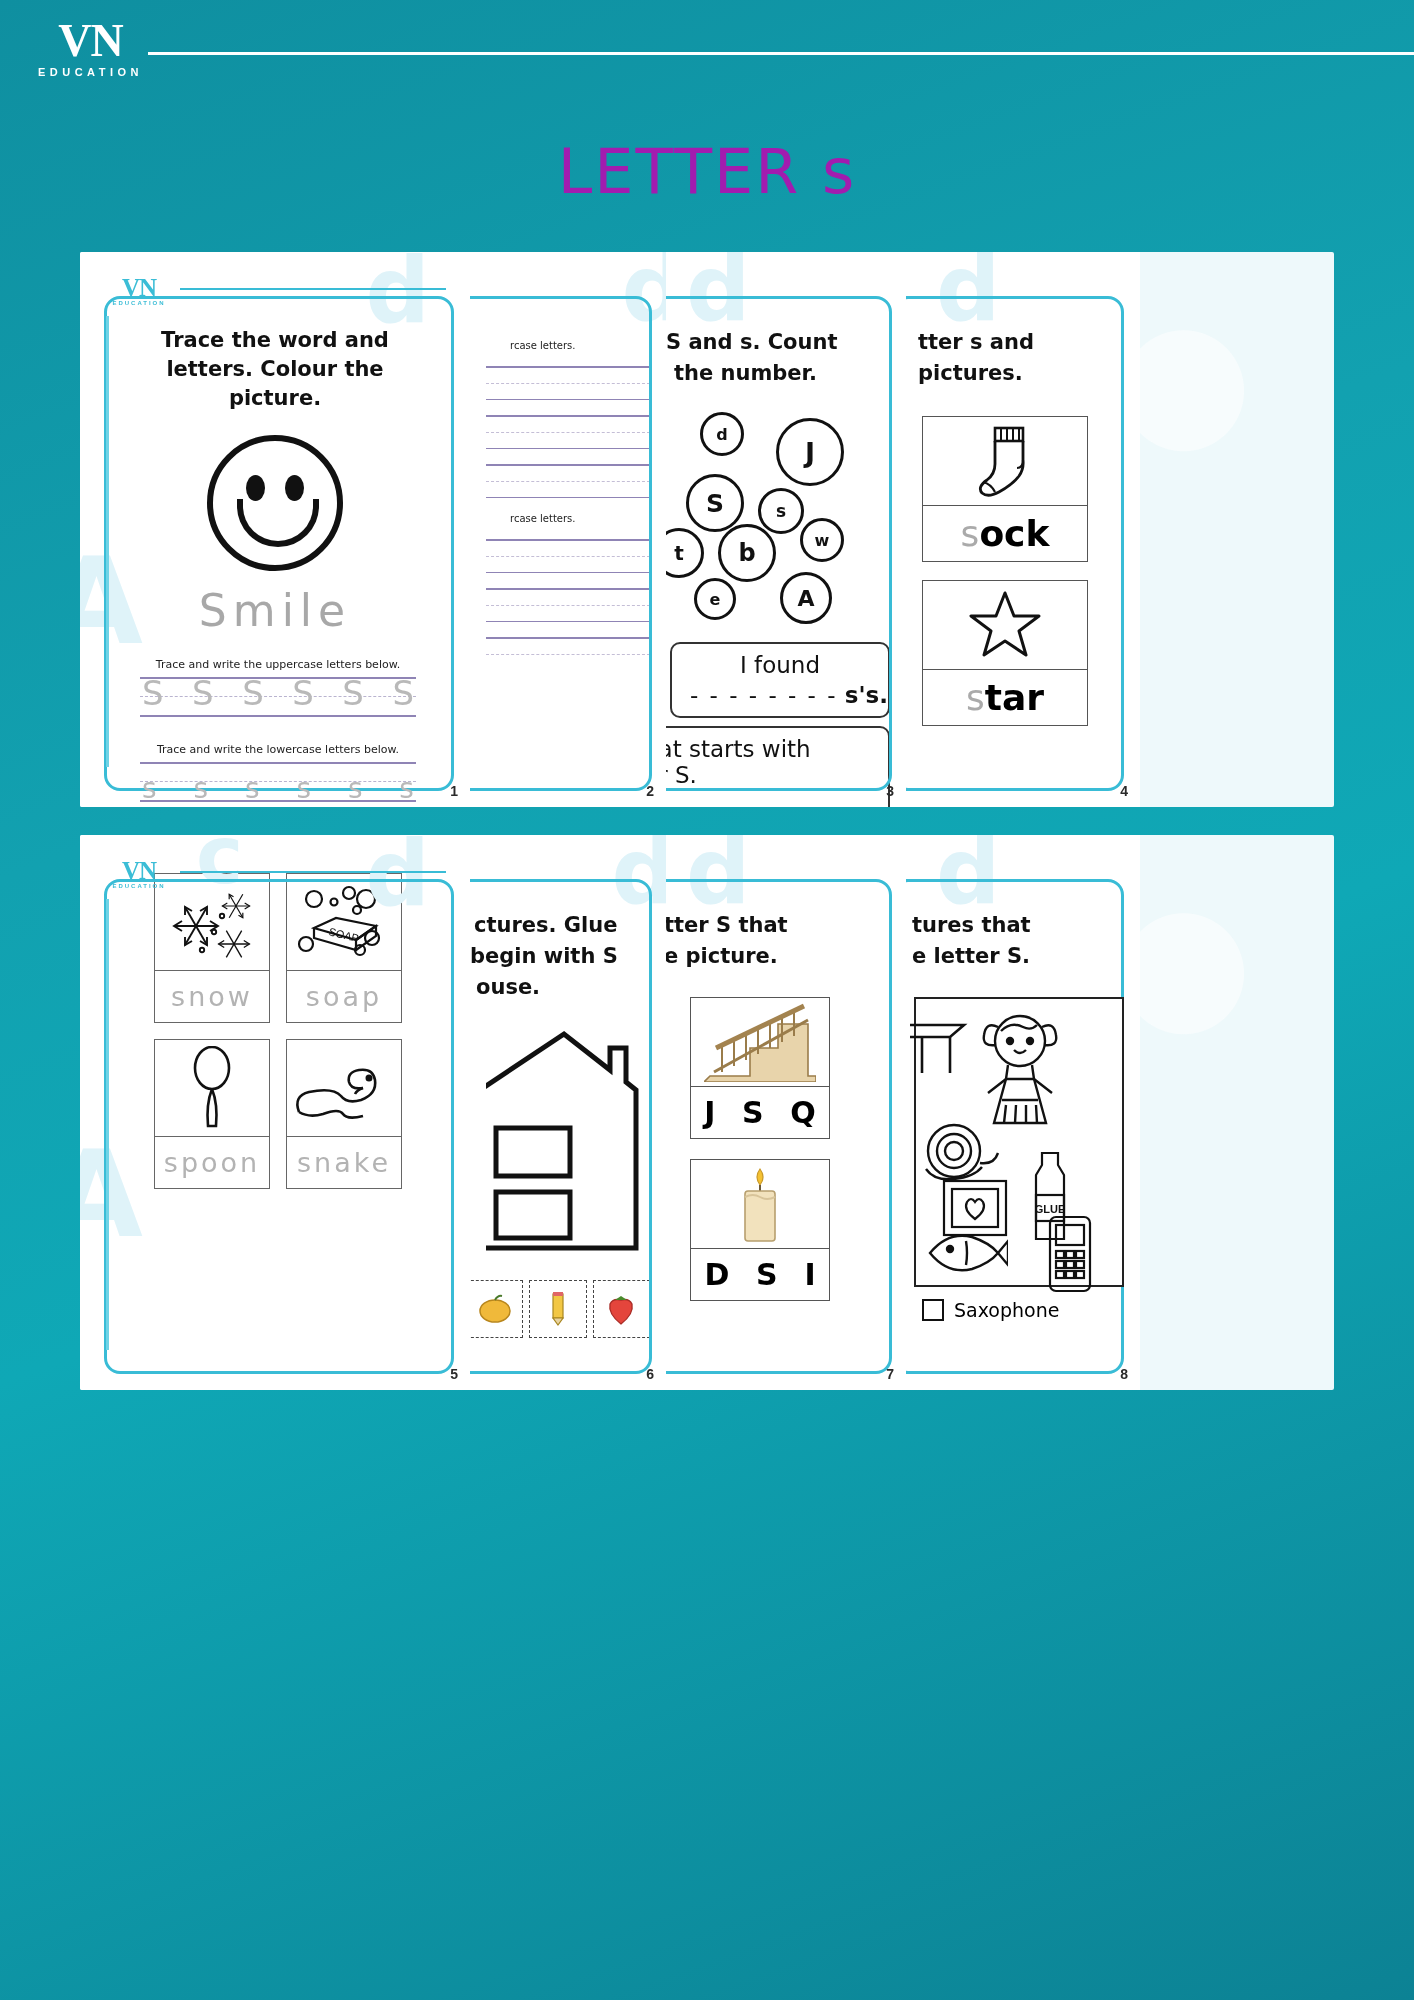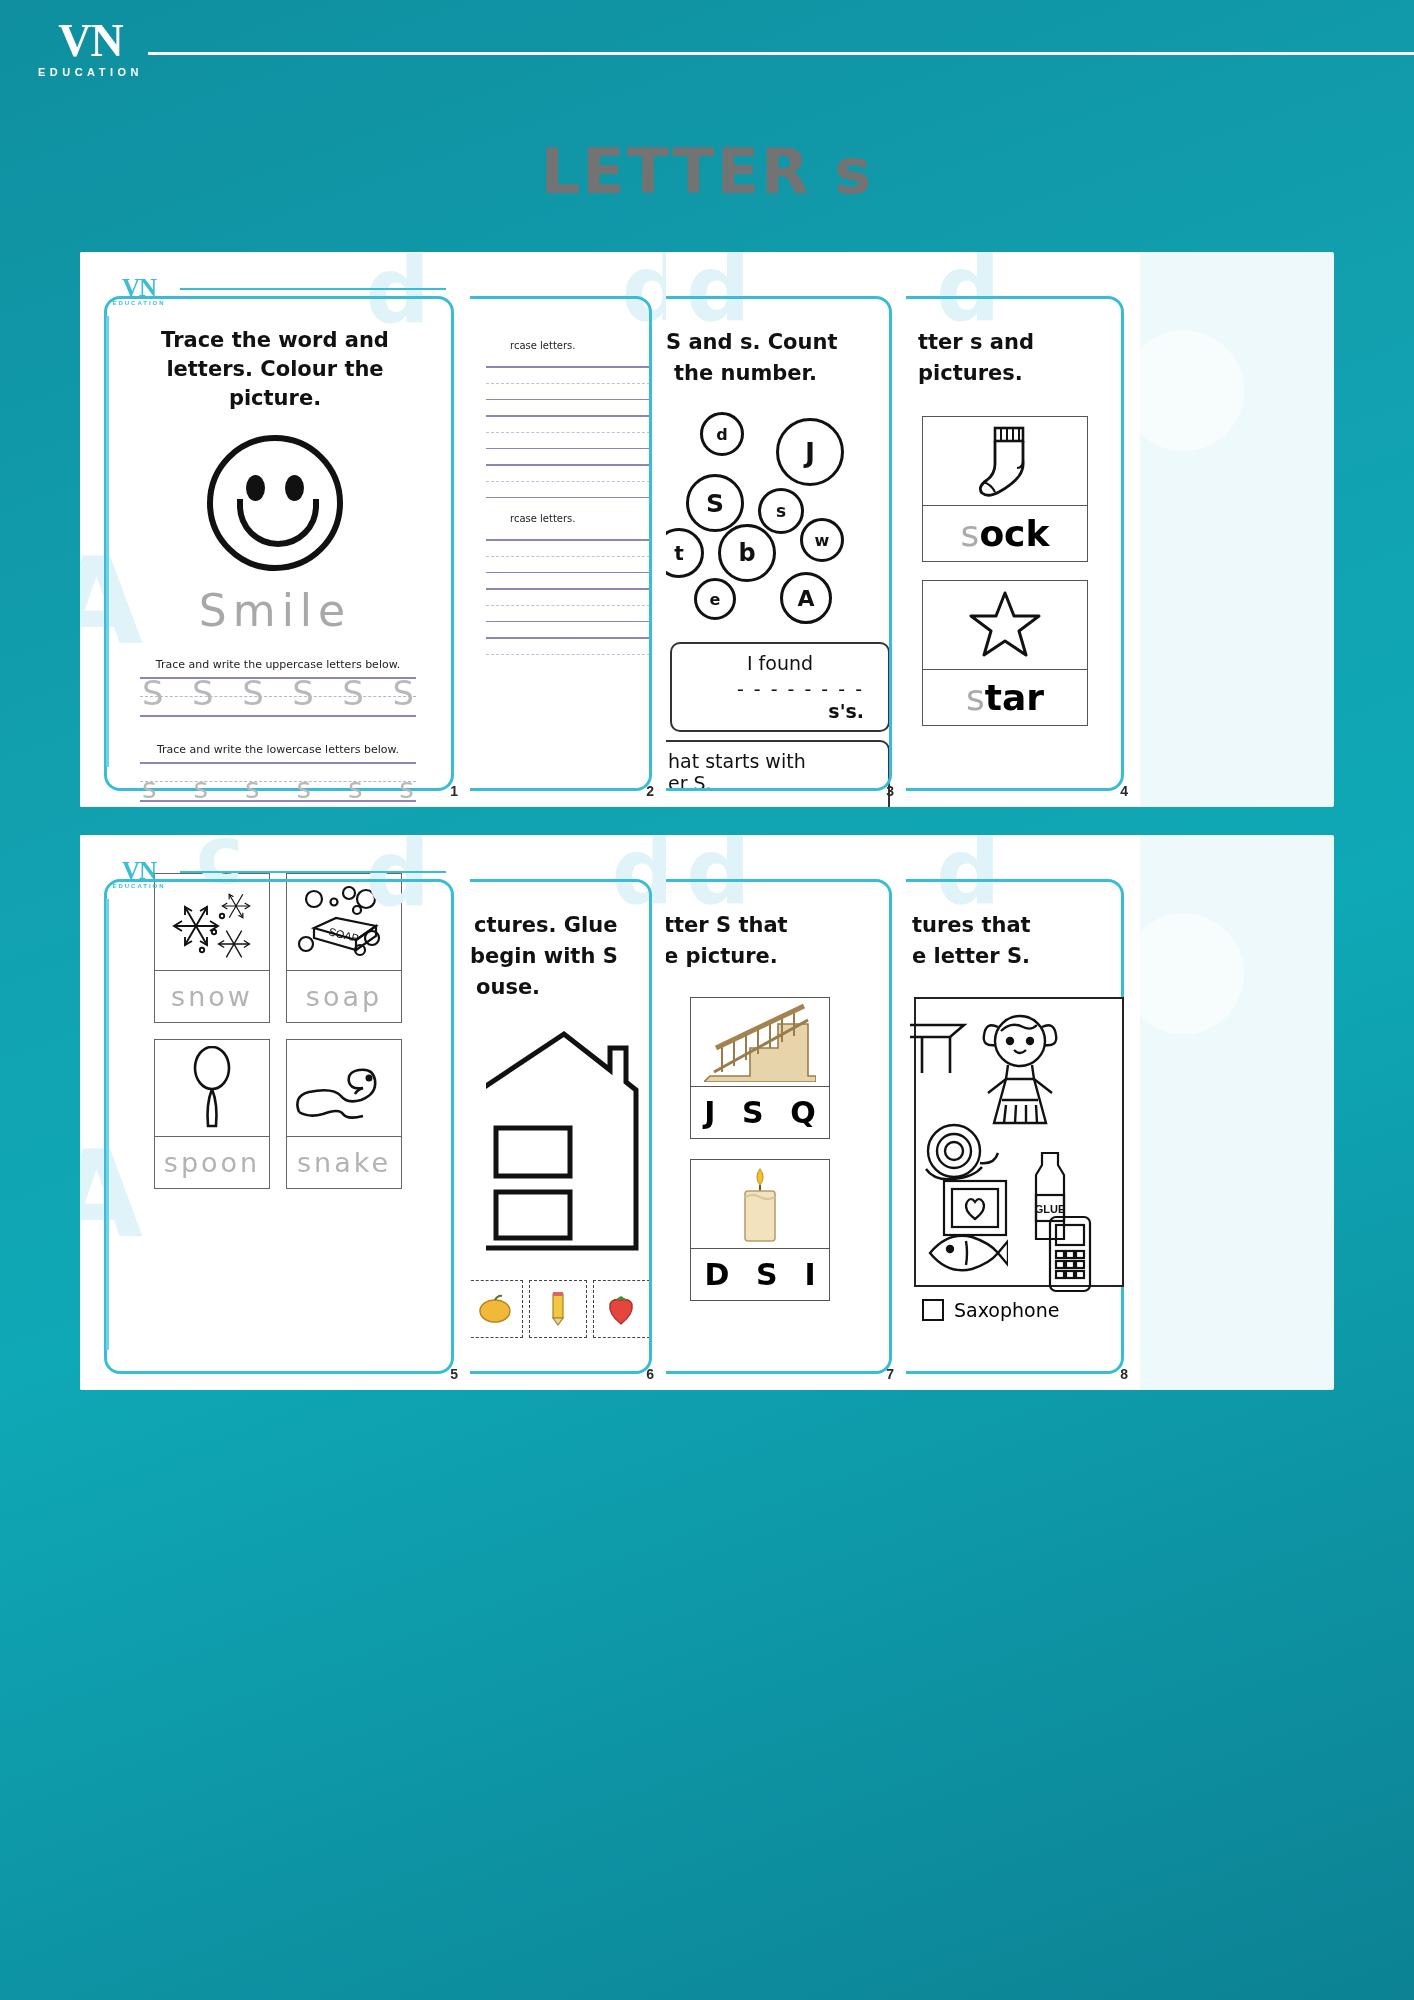--- a/index.html
+++ b/index.html
@@ -25,21 +25,21 @@
   .brand-sub {
     font-size:11px; letter-spacing:4.5px; font-weight:bold; margin-top:2px;
     font-family:"Liberation Sans", sans-serif;
   }
   .header-rule {
     position:absolute; left:148px; right:0px; top:52px; height:3px; background:#ffffff;
   }
   
   .title-wrap { text-align:center; margin-top:20px; }
   .main-title {
-    color:#737373; font-size:62px; font-weight:bold; letter-spacing:2px;
+    color:#a21caf; font-size:62px; font-weight:normal; letter-spacing:2px;
     font-family:"DejaVu Sans", sans-serif;
   }
   .subtitle-bar {
     margin:30px 36px 0 36px; background:#1b6e7d; border-radius:4px;
     padding:22px 10px 24px 10px; text-align:center;
   }
   .subtitle {
     color:#ffffff; font-size:44px; font-weight:bold; letter-spacing:0.5px;
     font-family:"DejaVu Sans", sans-serif;
   }
@@ -112,22 +112,22 @@
   
   .lined { margin-top:8px; }
   .lined .lbl { font-size:10px; color:#222; font-family:"DejaVu Sans", sans-serif; margin:10px 0 4px 0;padding-left:24px;}
   .lined .ln  { height:1.5px; background:#8f84b5; margin:15px 0; }
   .lined .ln.d{ height:0; background:none; border-top:1.5px dashed #c4bed6; }
   
   .bubbles { position:relative; height:210px; margin-top:14px; }
   .bub { position:absolute; border:3px solid #111; border-radius:50%;
     display:flex; align-items:center; justify-content:center;
     font-family:"DejaVu Sans", sans-serif; font-weight:bold; color:#111; background:#fff;}
-  .ansbox { border:2px solid #333; border-radius:10px; padding:8px 24px; margin-top:8px;
-    font-family:"DejaVu Sans", sans-serif; font-size:19px; color:#111;}
+  .ansbox { border:2px solid #333; border-radius:10px; padding:8px 0; margin-top:8px;
+    font-family:"DejaVu Sans", sans-serif; font-size:23px; color:#111;}
   .ansbox .c { text-align:center; }
   .ansbox .dashes { letter-spacing:2px; }
   
   .pcard { border:1.5px solid #555; margin:0 auto; background:#fff; }
   .pcard .pic { height:88px; display:flex; align-items:center; justify-content:center; }
   .pcard .wd { border-top:1.5px solid #555; height:56px; display:flex; align-items:center;
     justify-content:center; font-size:36px; font-weight:bold; font-family:"DejaVu Sans", sans-serif; }
   .wd .dim { color:#aaa; font-weight:normal; }
   .grid2 { display:grid; grid-template-columns:1fr 1fr; gap:16px; margin-top:24px; }
   .cardbox { border:1.5px solid #666; background:#fff; }

